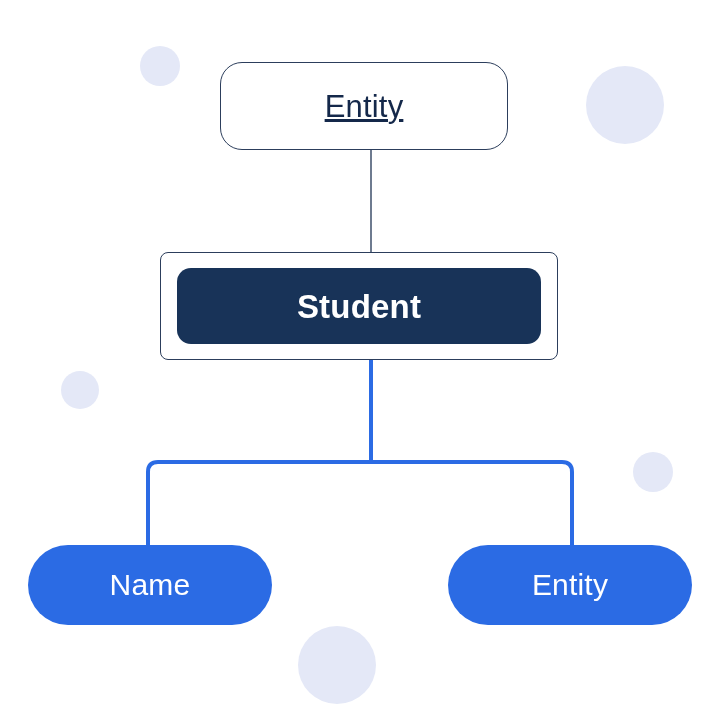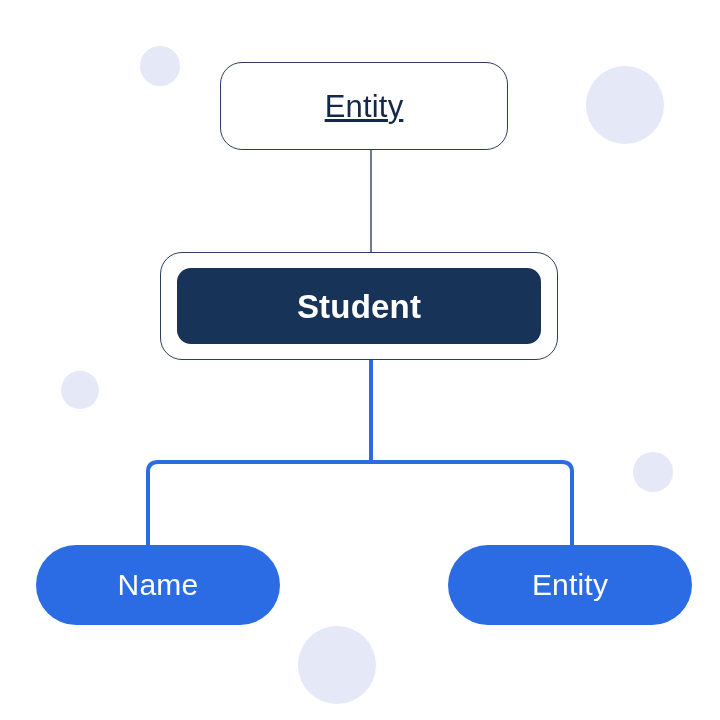--- a/index.html
+++ b/index.html
@@ -63,21 +63,21 @@
   
   .node-student-frame {
     position: absolute;
     left: 160px;
     top: 252px;
     width: 398px;
     height: 108px;
     box-sizing: border-box;
     background: #ffffff;
     border: 1.6px solid #2c3e5c;
-    border-radius: 22px;
+    border-radius: 8px;
     display: flex;
     align-items: center;
     justify-content: center;
   }
   .node-student-inner {
     width: 364px;
     height: 76px;
     background: #183358;
     border-radius: 14px;
     display: flex;
@@ -104,21 +104,21 @@
     align-items: center;
     justify-content: center;
   }
   .node-pill .node-label {
     color: #ffffff;
     font-size: 30px;
     font-weight: 500;
     letter-spacing: 0.2px;
     line-height: 1;
   }
-  .node-pill-name    { left: 36px;  width: 244px; }
+  .node-pill-name    { left: 28px;  width: 244px; }
   .node-pill-address { left: 448px; width: 244px; }
 </style>
 </head>
 <body>
 
 <div id="canvas">
 
   <div class="deco-circle" style="left:140px; top:46px; width:40px; height:40px;"></div>
   <div class="deco-circle" style="left:586px; top:66px; width:78px; height:78px;"></div>
   <div class="deco-circle" style="left:61px; top:371px; width:38px; height:38px;"></div>

